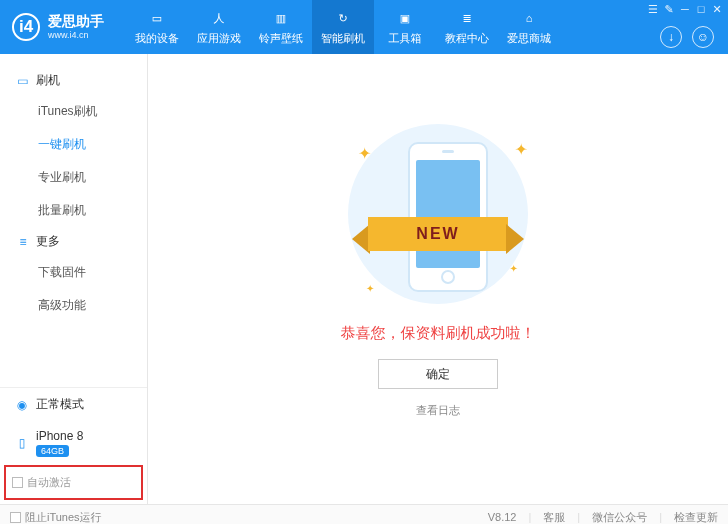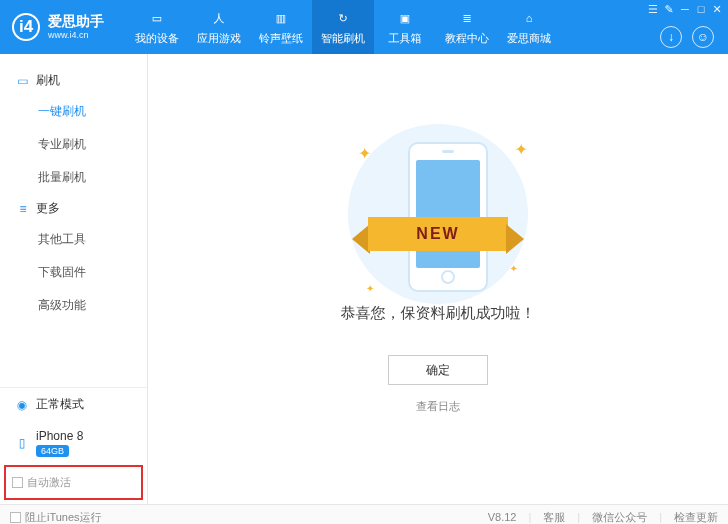--- a/index.html
+++ b/index.html
@@ -47,22 +47,22 @@
 .phone::after { content: ""; position: absolute; bottom: 6px; left: 50%; transform: translateX(-50%); width: 10px; height: 10px; border: 2px solid #d0e6f7; border-radius: 50%; }
 .phone-screen { position: absolute; top: 16px; left: 6px; right: 6px; bottom: 22px; background: #79c0f2; border-radius: 2px; }
 .ribbon { position: absolute; left: 10px; top: 90px; width: 200px; height: 40px; }
 .ribbon-body { width: 140px; height: 34px; background: #f5b72e; position: absolute; left: 30px; top: 3px; display: flex; align-items: center; justify-content: center; color: #7f1d1d; font-weight: bold; font-size: 16px; letter-spacing: 2px; }
 .ribbon-left, .ribbon-right { width: 0; height: 0; position: absolute; top: 10px; }
 .ribbon-left { left: 14px; border-top: 15px solid transparent; border-bottom: 15px solid transparent; border-right: 18px solid #d99a1f; }
 .ribbon-right { right: 14px; border-top: 15px solid transparent; border-bottom: 15px solid transparent; border-left: 18px solid #d99a1f; }
 .sparkle { position: absolute; color: #f5b72e; font-size: 16px; }
 .s1 { left: 30px; top: 20px; } .s2 { right: 20px; top: 16px; } .s3 { left: 38px; bottom: 10px; font-size: 10px; } .s4 { right: 30px; bottom: 30px; font-size: 10px; }
 
-.success-text { font-size: 15px; color: #404040; }
-.ok-btn { margin-top: 32px; width: 100px; height: 30px; border: 1px solid #ccc; background: #fff; display: flex; align-items: center; justify-content: center; font-size: 12px; cursor: pointer; color: #333; }
+.success-text { margin-top: 20px; font-size: 15px; color: #ef4444; }
+.ok-btn { margin-top: 16px; width: 120px; height: 30px; border: 1px solid #ccc; background: #fff; display: flex; align-items: center; justify-content: center; font-size: 12px; cursor: pointer; color: #333; }
 .log-link { margin-top: 14px; font-size: 11px; color: #888; cursor: pointer; }
 
 .footer { height: 20px; border-top: 1px solid #e6e6e6; display: flex; align-items: center; padding: 12px 10px; font-size: 11px; color: #888; background: #fafafa; position: relative; }
 .footer .cb { color: #888; }
 .footer-right { position: absolute; right: 10px; display: flex; gap: 12px; align-items: center; }
 .divider { color: #ddd; }
 </style>
 </head>
 <body>
 
@@ -117,29 +117,29 @@
   </div>
 </div>
 
 <div class="body">
   <div class="sidebar">
     <div class="side-scroll">
       <div class="side-header">
         <span class="side-header-icon">▭</span>
         <span>刷机</span>
       </div>
+      <div class="side-item">iTunes刷机</div>
       <div class="side-item active">一键刷机</div>
       <div class="side-item">专业刷机</div>
       <div class="side-item">批量刷机</div>
 
       <div class="side-header">
         <span class="side-header-icon">≡</span>
         <span>更多</span>
       </div>
-      <div class="side-item">其他工具</div>
       <div class="side-item">下载固件</div>
       <div class="side-item">高级功能</div>
     </div>
 
     <div class="side-bottom">
       <div class="mode-row">
         <span class="mode-icon">◉</span>
         <span>正常模式</span>
       </div>
       <div class="device-row">

